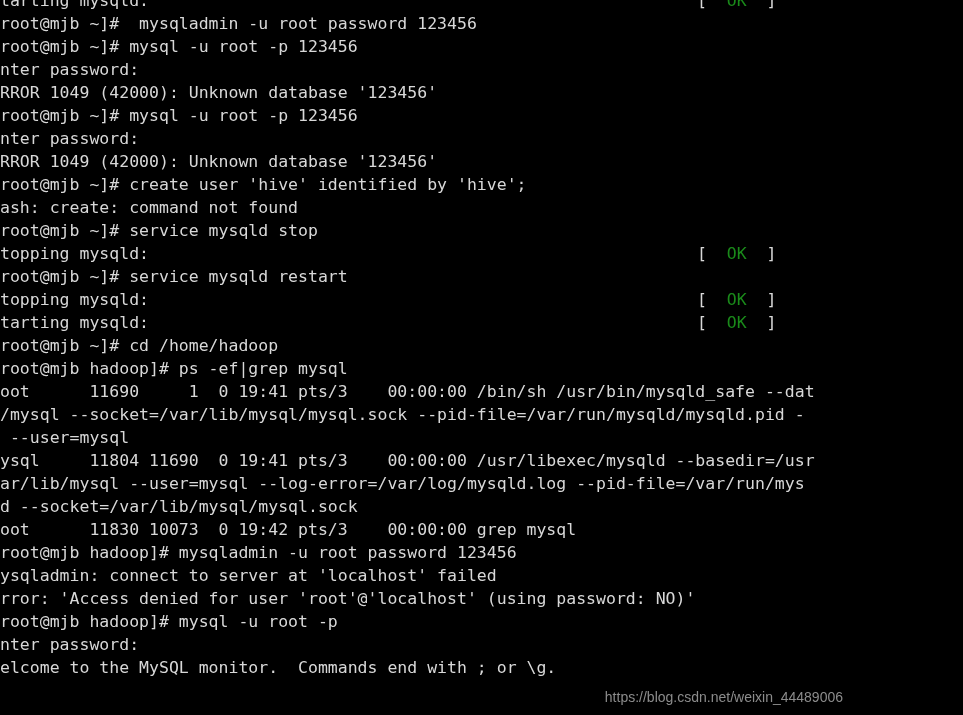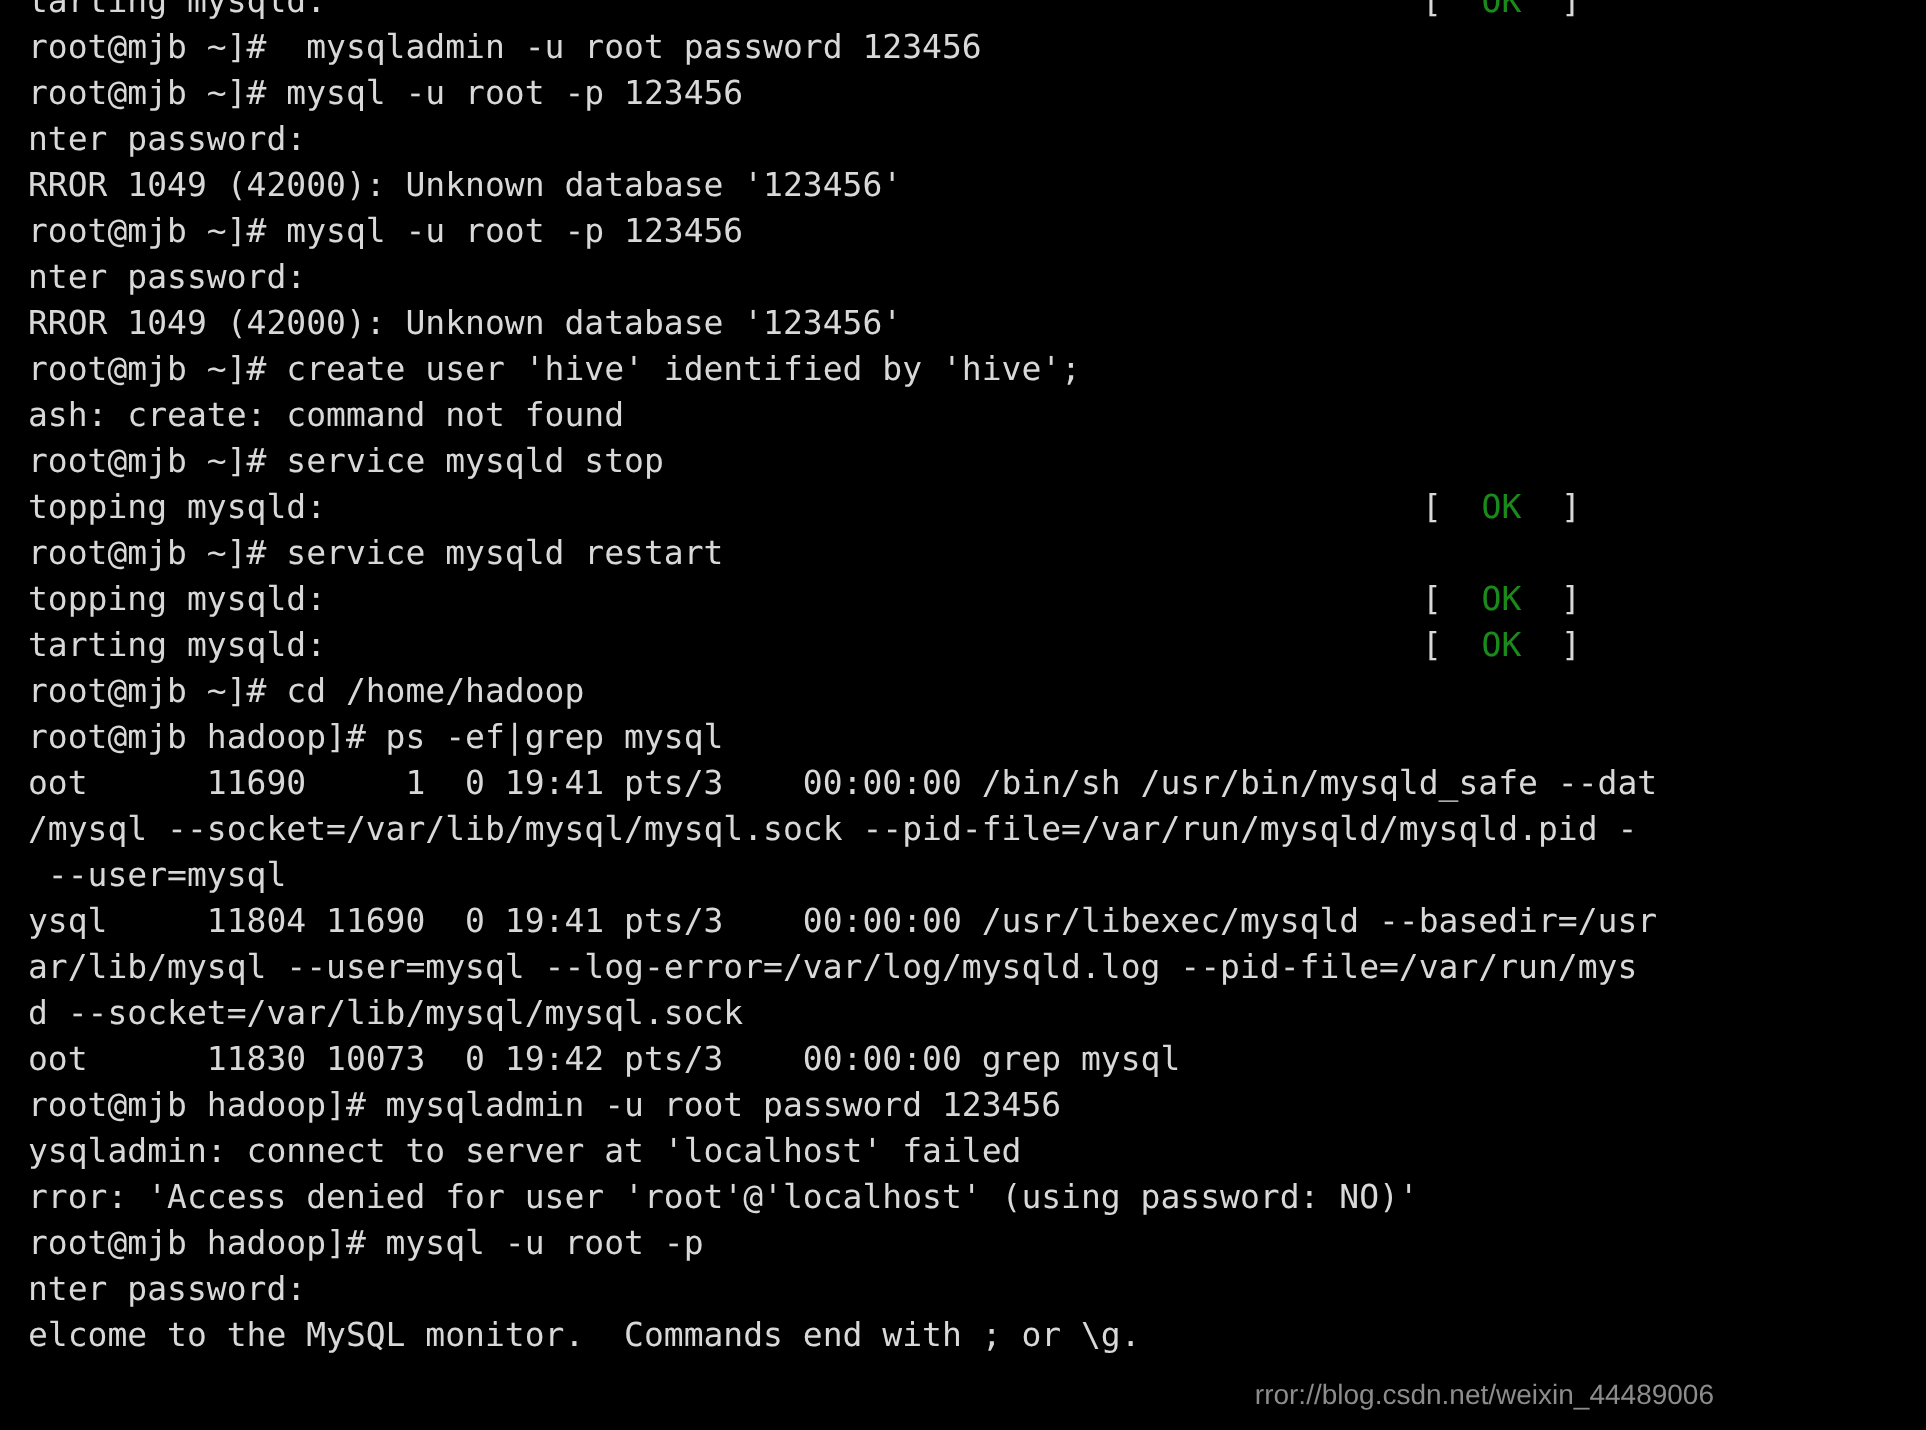--- a/index.html
+++ b/index.html
@@ -11,21 +11,20 @@
     position: relative;
     width: 849px;
     height: 715px;
     background: #000000;
     overflow: hidden;
     font-family: "DejaVu Sans Mono", "Liberation Mono", monospace;
     font-size: 16.5px;
     line-height: 23px;
     color: #d8d8d8;
     letter-spacing: 0px;
-    margin-left: 14px;
   }
   #screen {
     position: absolute;
     left: 0px;
     top: -11px;
     width: 963px;
     white-space: pre;
   }
   .line {
     height: 23px;
@@ -54,14 +53,14 @@
     line-height: 16px;
     color: #8c8c8c;
     white-space: pre;
   }
 </style>
 </head>
 <body>
 
 <div id="terminal">
   <div id="screen"><div class="line"><span class="txt">tarting mysqld:</span><span class="status"><span class="brk">[</span><span class="ok">  OK  </span><span class="brk">]</span></span></div><div class="line"><span class="txt">root@mjb ~]#  mysqladmin -u root password 123456</span></div><div class="line"><span class="txt">root@mjb ~]# mysql -u root -p 123456</span></div><div class="line"><span class="txt">nter password:</span></div><div class="line"><span class="txt">RROR 1049 (42000): Unknown database '123456'</span></div><div class="line"><span class="txt">root@mjb ~]# mysql -u root -p 123456</span></div><div class="line"><span class="txt">nter password:</span></div><div class="line"><span class="txt">RROR 1049 (42000): Unknown database '123456'</span></div><div class="line"><span class="txt">root@mjb ~]# create user 'hive' identified by 'hive';</span></div><div class="line"><span class="txt">ash: create: command not found</span></div><div class="line"><span class="txt">root@mjb ~]# service mysqld stop</span></div><div class="line"><span class="txt">topping mysqld:</span><span class="status"><span class="brk">[</span><span class="ok">  OK  </span><span class="brk">]</span></span></div><div class="line"><span class="txt">root@mjb ~]# service mysqld restart</span></div><div class="line"><span class="txt">topping mysqld:</span><span class="status"><span class="brk">[</span><span class="ok">  OK  </span><span class="brk">]</span></span></div><div class="line"><span class="txt">tarting mysqld:</span><span class="status"><span class="brk">[</span><span class="ok">  OK  </span><span class="brk">]</span></span></div><div class="line"><span class="txt">root@mjb ~]# cd /home/hadoop</span></div><div class="line"><span class="txt">root@mjb hadoop]# ps -ef|grep mysql</span></div><div class="line"><span class="txt">oot      11690     1  0 19:41 pts/3    00:00:00 /bin/sh /usr/bin/mysqld_safe --dat</span></div><div class="line"><span class="txt">/mysql --socket=/var/lib/mysql/mysql.sock --pid-file=/var/run/mysqld/mysqld.pid -</span></div><div class="line"><span class="txt"> --user=mysql</span></div><div class="line"><span class="txt">ysql     11804 11690  0 19:41 pts/3    00:00:00 /usr/libexec/mysqld --basedir=/usr</span></div><div class="line"><span class="txt">ar/lib/mysql --user=mysql --log-error=/var/log/mysqld.log --pid-file=/var/run/mys</span></div><div class="line"><span class="txt">d --socket=/var/lib/mysql/mysql.sock</span></div><div class="line"><span class="txt">oot      11830 10073  0 19:42 pts/3    00:00:00 grep mysql</span></div><div class="line"><span class="txt">root@mjb hadoop]# mysqladmin -u root password 123456</span></div><div class="line"><span class="txt">ysqladmin: connect to server at 'localhost' failed</span></div><div class="line"><span class="txt">rror: 'Access denied for user 'root'@'localhost' (using password: NO)'</span></div><div class="line"><span class="txt">root@mjb hadoop]# mysql -u root -p</span></div><div class="line"><span class="txt">nter password:</span></div><div class="line"><span class="txt">elcome to the MySQL monitor.  Commands end with ; or \g.</span></div></div>
-  <div id="watermark">rror://blog.csdn.net/weixin_44489006</div>
+  <div id="watermark">https://blog.csdn.net/weixin_44489006</div>
 </div>
 
 </body></html>

